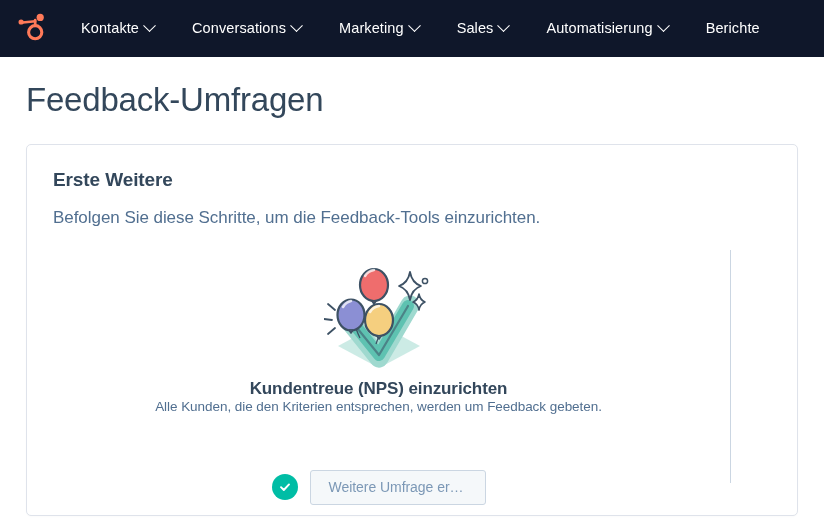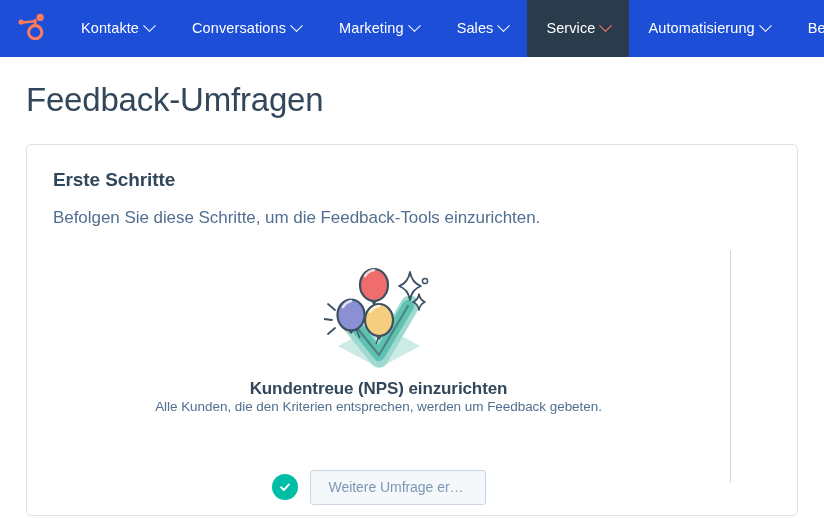--- a/index.html
+++ b/index.html
@@ -7,21 +7,21 @@
     width: 824px;
     height: 518px;
     overflow: hidden;
     background: #ffffff;
     font-family: "Liberation Sans", sans-serif;
   }
 
   
   .navbar {
     height: 57px;
-    background: #1d4ed8;
+    background: #0f172a;
     display: flex;
     align-items: stretch;
     width: 824px;
     position: relative;
   }
   .logo-wrap {
     width: 62px;
     display: flex;
     align-items: center;
     justify-content: center;
@@ -211,43 +211,39 @@
       <span class="chev"></span>
     </div>
     <div class="nav-item">
       <span>Marketing</span>
       <span class="chev"></span>
     </div>
     <div class="nav-item">
       <span>Sales</span>
       <span class="chev"></span>
     </div>
-    <div class="nav-item active">
-      <span>Service</span>
-      <span class="chev"></span>
-    </div>
     <div class="nav-item">
       <span>Automatisierung</span>
       <span class="chev"></span>
     </div>
     <div class="nav-item">
       <span>Berichte</span>
 
     </div>
   </div>
 </div>
 
 <div class="page">
 
   <div class="page-title">Feedback-Umfragen</div>
 
   <div class="card">
 
     <div class="card-head">
-      <div class="card-title">Erste Schritte</div>
+      <div class="card-title">Erste Weitere</div>
       <div class="card-sub">Befolgen Sie diese Schritte, um die Feedback-Tools einzurichten.</div>
     </div>
 
     <div class="steps-row">
 
       <div class="step-col">
 
         <div class="illo">
           <svg width="110" height="105" viewBox="0 0 110 105" fill="none" aria-hidden="true">
 

